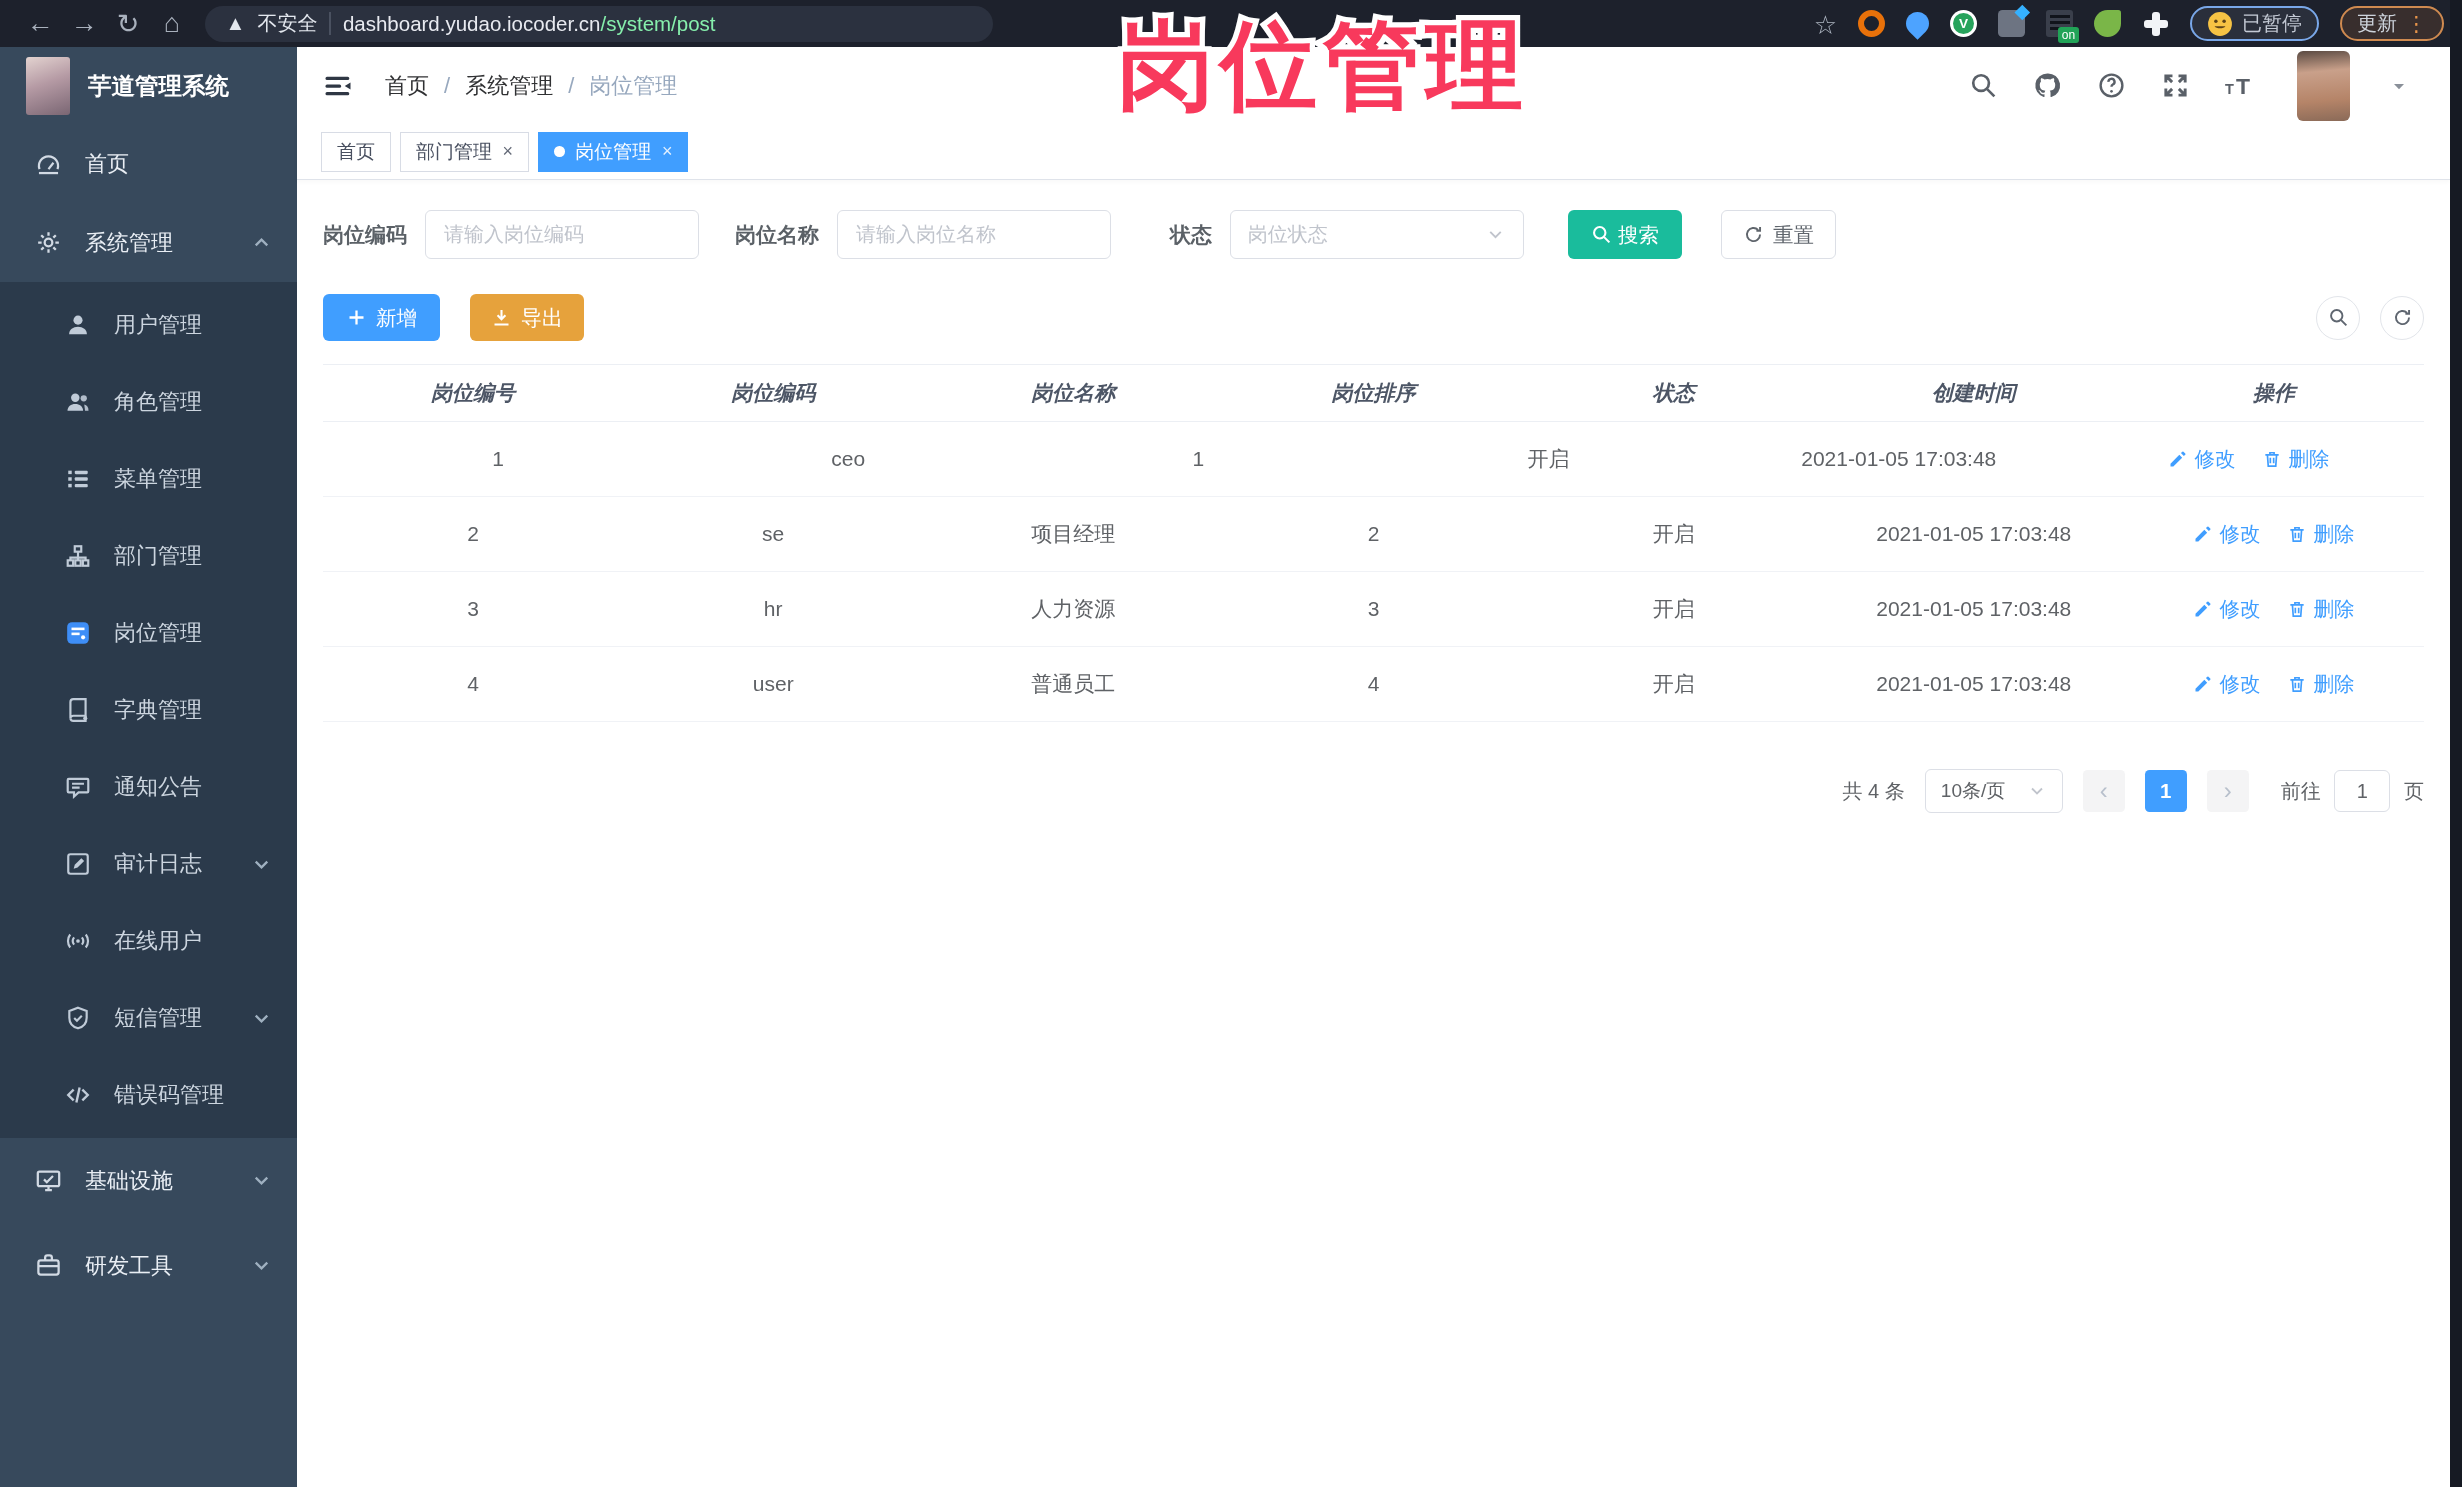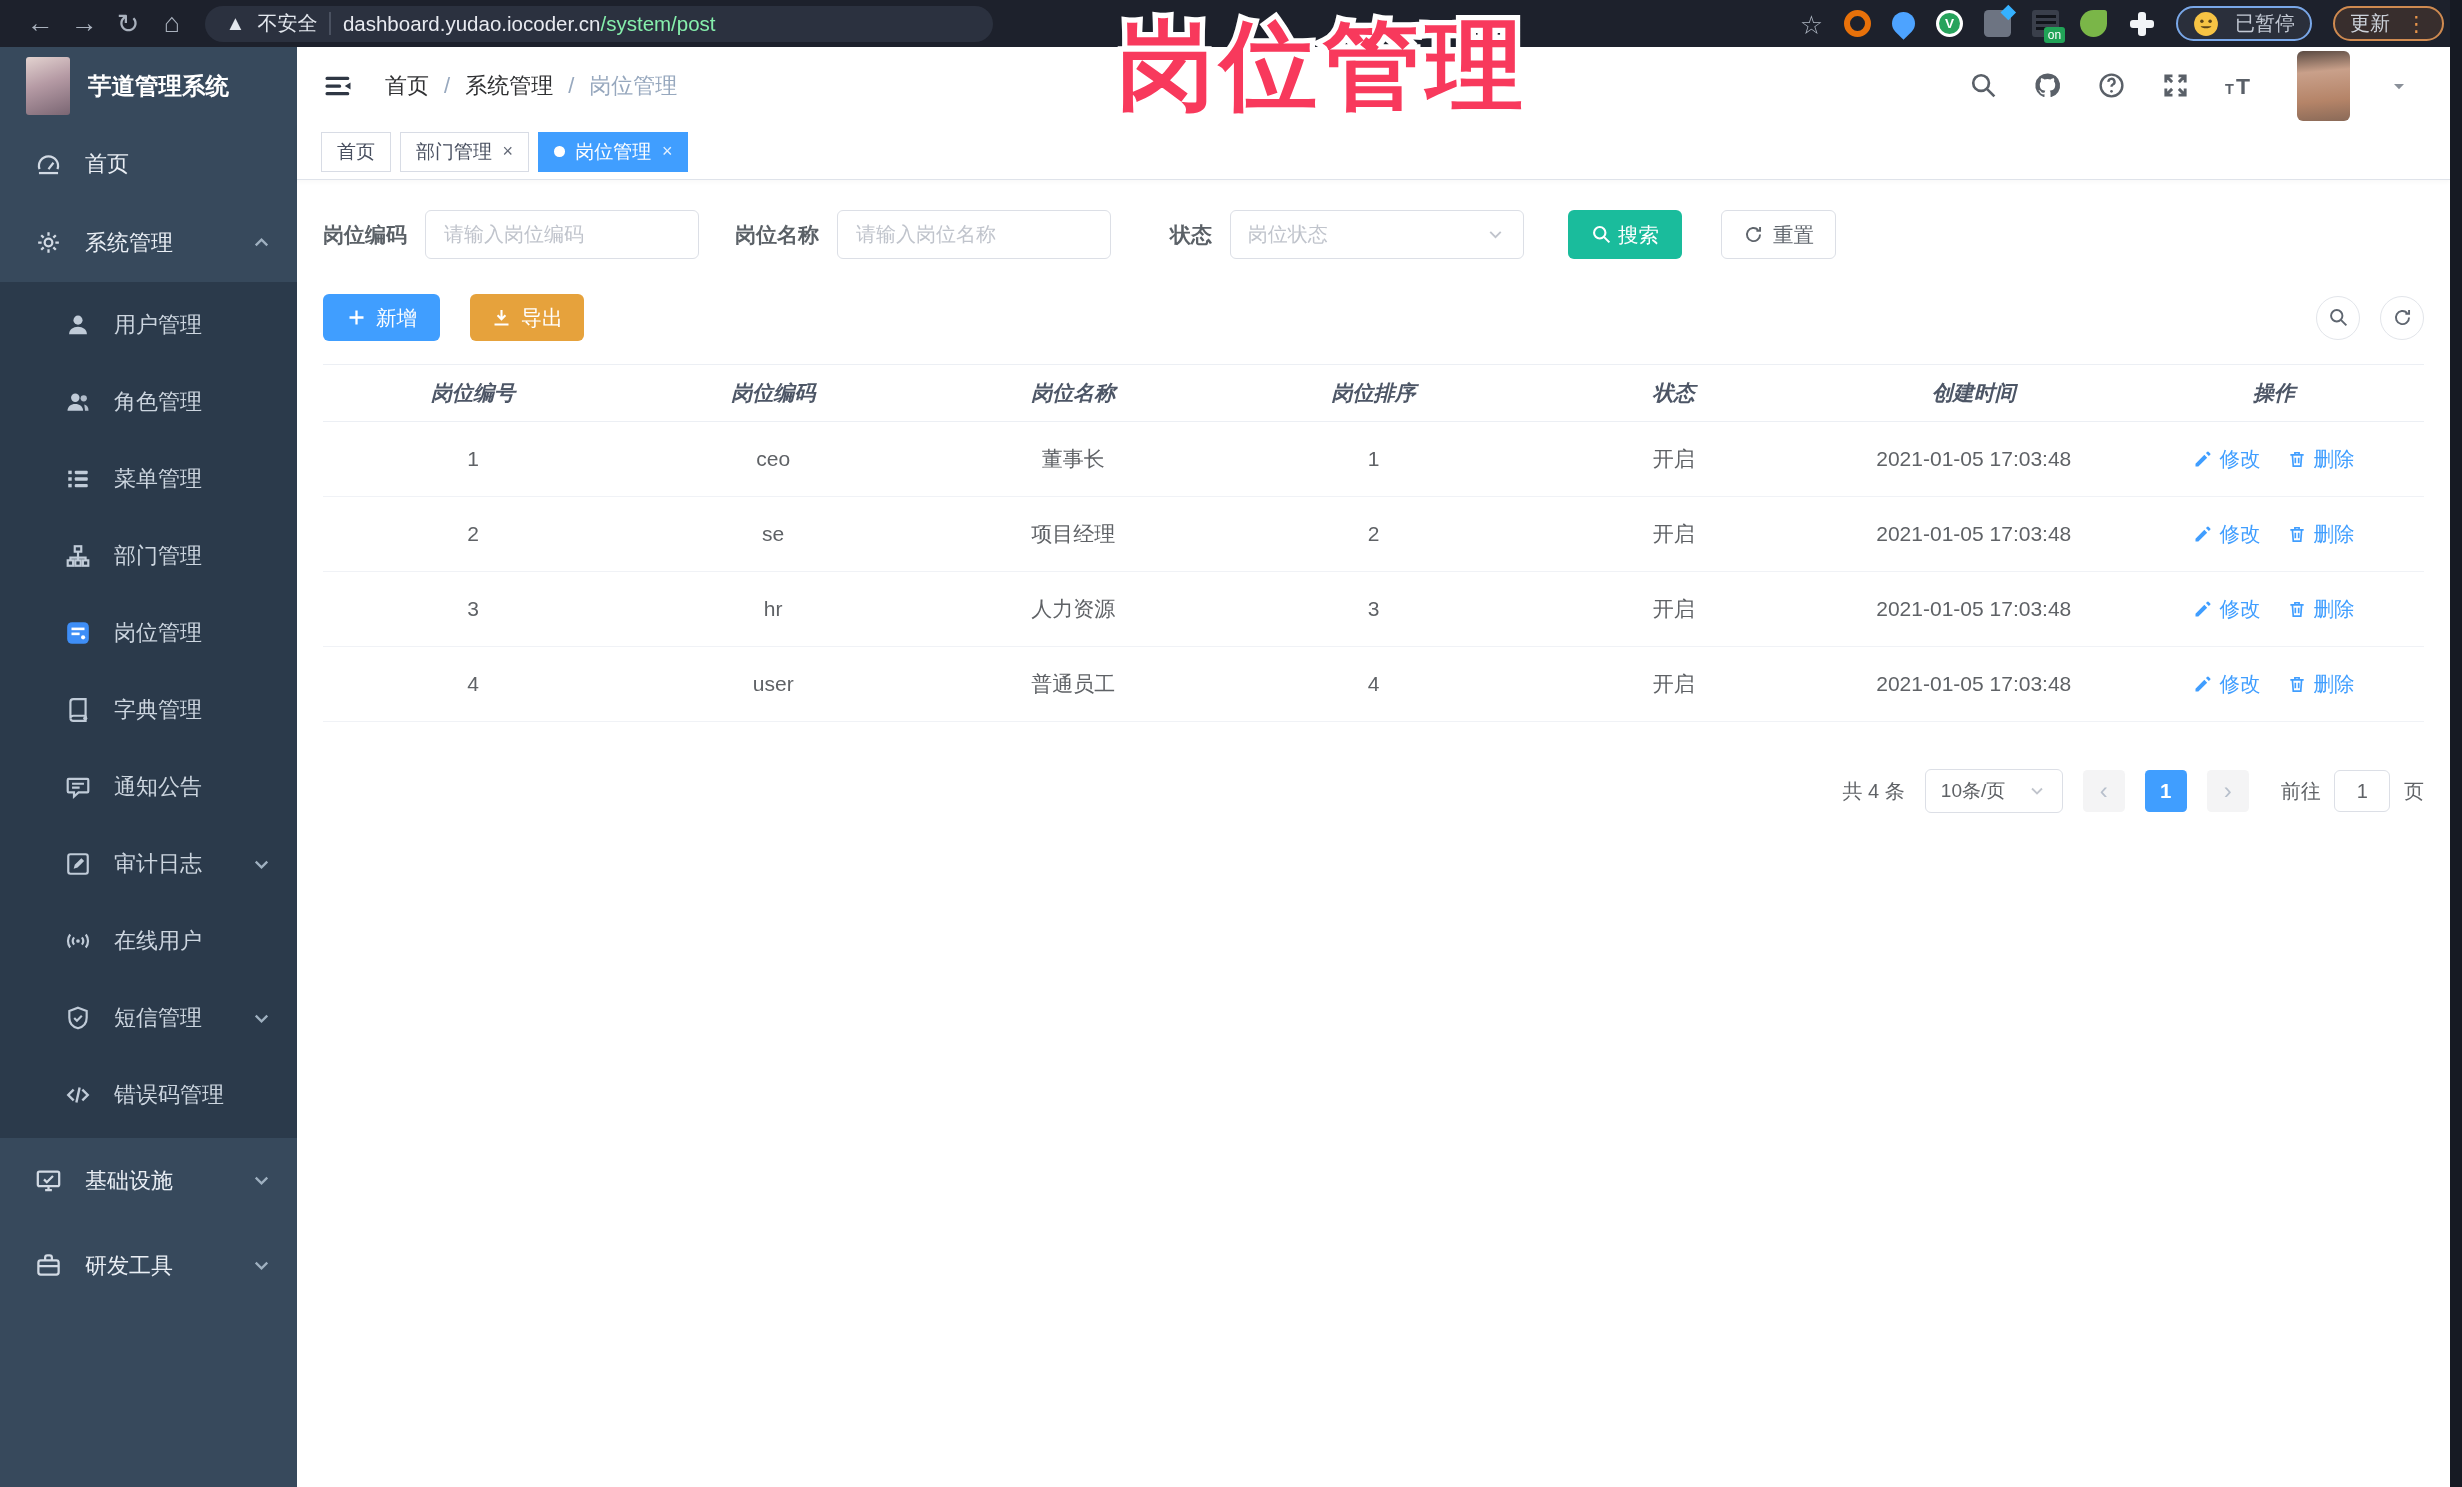--- a/index.html
+++ b/index.html
@@ -32,21 +32,21 @@
     background:#35b1ff; transform:rotate(45deg); }
   .ext-rows { background:#3a3f4b; border-radius:3px; }
   .ext-rows::before { content:""; position:absolute; left:3.8px; top:4.5px; width:20px; height:3px;
     background:#11141b; box-shadow:0 6px 0 #11141b, 0 12px 0 #11141b; }
   .ext-on-badge { position:absolute; left:12px; bottom:-6px; background:#21a357; color:#fff;
     font-size:12px; border-radius:3px; padding:0.8px 3.8px; }
   .ext-sprout { background:#7ab648; border-radius:50% 10% 50% 50%; }
   .ext-puzzle { background:transparent; }
   .ext-puzzle::before { content:""; position:absolute; left:10px; top:1.5px; width:7.6px; height:24px; background:#f2f4f7; border-radius:3px; }
   .ext-puzzle::after { content:""; position:absolute; left:1.5px; top:10px; width:24px; height:7.6px; background:#f2f4f7; border-radius:3px; }
-  .chip { height:35px; border-radius:20px; display:flex; align-items:center; gap:16px;
+  .chip { height:35px; border-radius:20px; display:flex; align-items:center; gap:9px;
     padding:0 15px; font-size:20px; }
   #paused-chip { border:2.3px solid #79a7e8; color:#c3c9d4; background:#2a2f3b; }
   #update-chip { border:2.3px solid #cf8a50; color:#ccd2da; background:#382e2d; }
   .emoji-face { width:26px; height:26px; }
   #kebab-dots { color:#e8954a; font-size:21px; letter-spacing:0; line-height:7.6px; }
 
   
   #window-edge { position:absolute; right:0; top:0; width:12px; height:1488px; background:#161a23; z-index:60; }
 
   
@@ -526,21 +526,20 @@
         <div class="t-cell">岗位名称</div>
         <div class="t-cell">岗位排序</div>
         <div class="t-cell">状态</div>
         <div class="t-cell">创建时间</div>
         <div class="t-cell">操作</div>
       </div>
     <div id="tbody">
         <div class="t-row body">
           <div class="t-cell">1</div>
           <div class="t-cell">ceo</div>
-          <div class="t-cell">董事长</div>
           <div class="t-cell">1</div>
           <div class="t-cell">开启</div>
           <div class="t-cell">2021-01-05 17:03:48</div>
           <div class="t-cell actions-cell">
             <span class="action-link">
               <span class="icon ">
                 <svg viewBox="0 0 24 24" fill="currentColor">
                   <path d="M3 17.6V21h3.4L17 10.4 13.6 7 3 17.6zM20.7 6.8a1 1 0 0 0 0-1.4l-2.1-2.1a1 1 0 0 0-1.4 0l-1.7 1.6L19 8.5z"></path>
                 </svg>
               </span>

